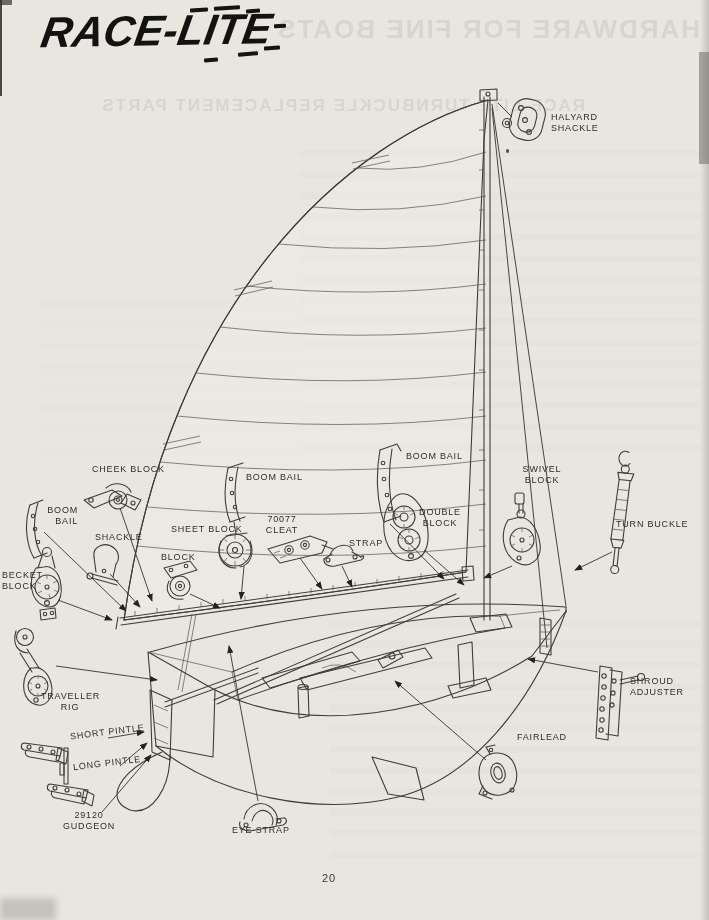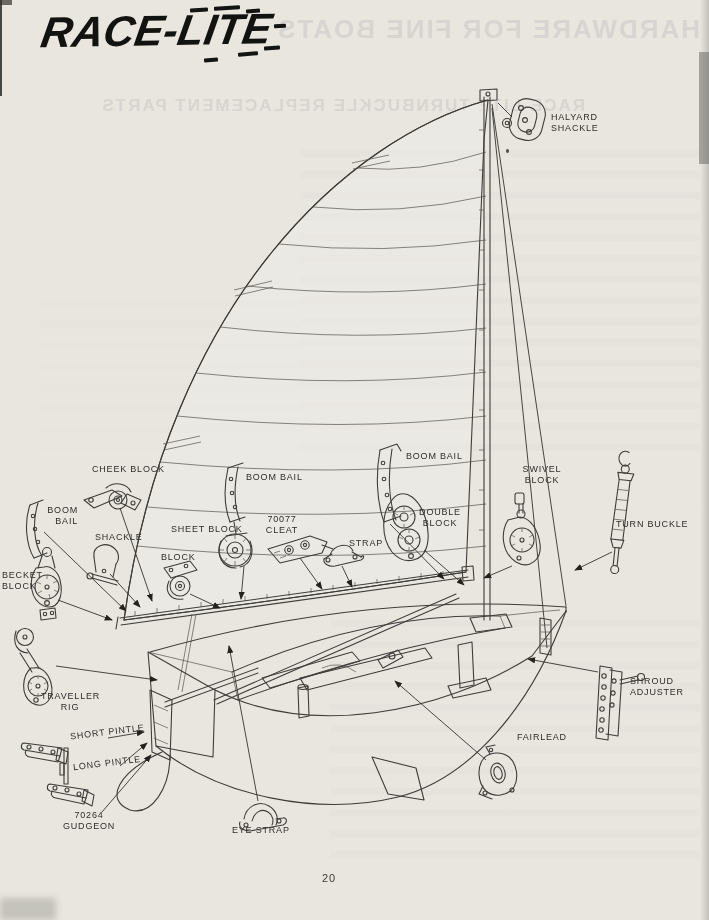--- a/index.html
+++ b/index.html
@@ -427,21 +427,21 @@
   <div class="lbl" style="left:161px;top:552px;">BLOCK</div>
   <div class="lbl c" style="left:42px;top:505px;width:36px;text-align:right;">BOOM
 BAIL</div>
   <div class="lbl" style="left:95px;top:532px;">SHACKLE</div>
   <div class="lbl" style="left:2px;top:570px;">BECKET
 BLOCK</div>
   <div class="lbl c" style="left:41px;top:654px;width:58px;margin-top:37px;">TRAVELLER
 RIG</div>
   <div class="lbl" style="left:70px;top:727px;transform:rotate(-7deg);">SHORT PINTLE</div>
   <div class="lbl" style="left:73px;top:758px;transform:rotate(-7deg);">LONG PINTLE</div>
-  <div class="lbl c" style="left:63px;top:810px;width:52px;">70264
+  <div class="lbl c" style="left:63px;top:810px;width:52px;">29120
 GUDGEON</div>
   <div class="lbl" style="left:224px;top:825px;margin-left:8px;">EYE STRAP</div>
   <div class="lbl" style="left:517px;top:732px;">FAIRLEAD</div>
   <div class="lbl" style="left:630px;top:676px;">SHROUD
 ADJUSTER</div>
 
   <div class="pageno">20</div>
 </div>
 
 </body></html>

